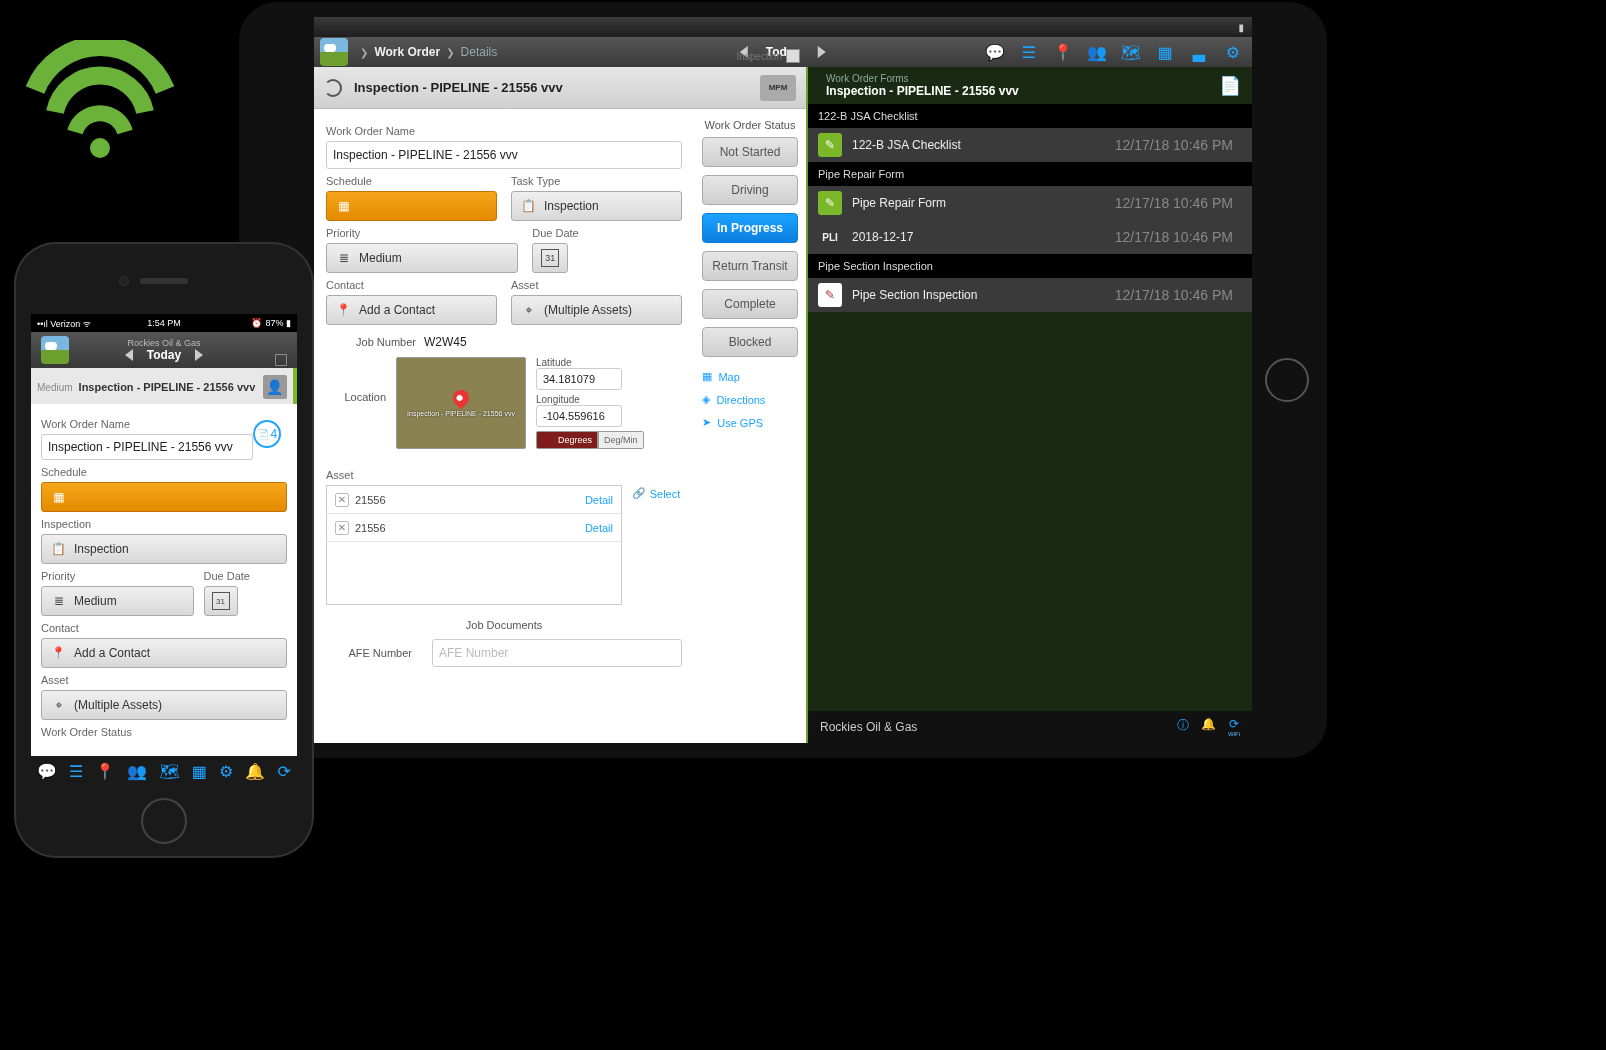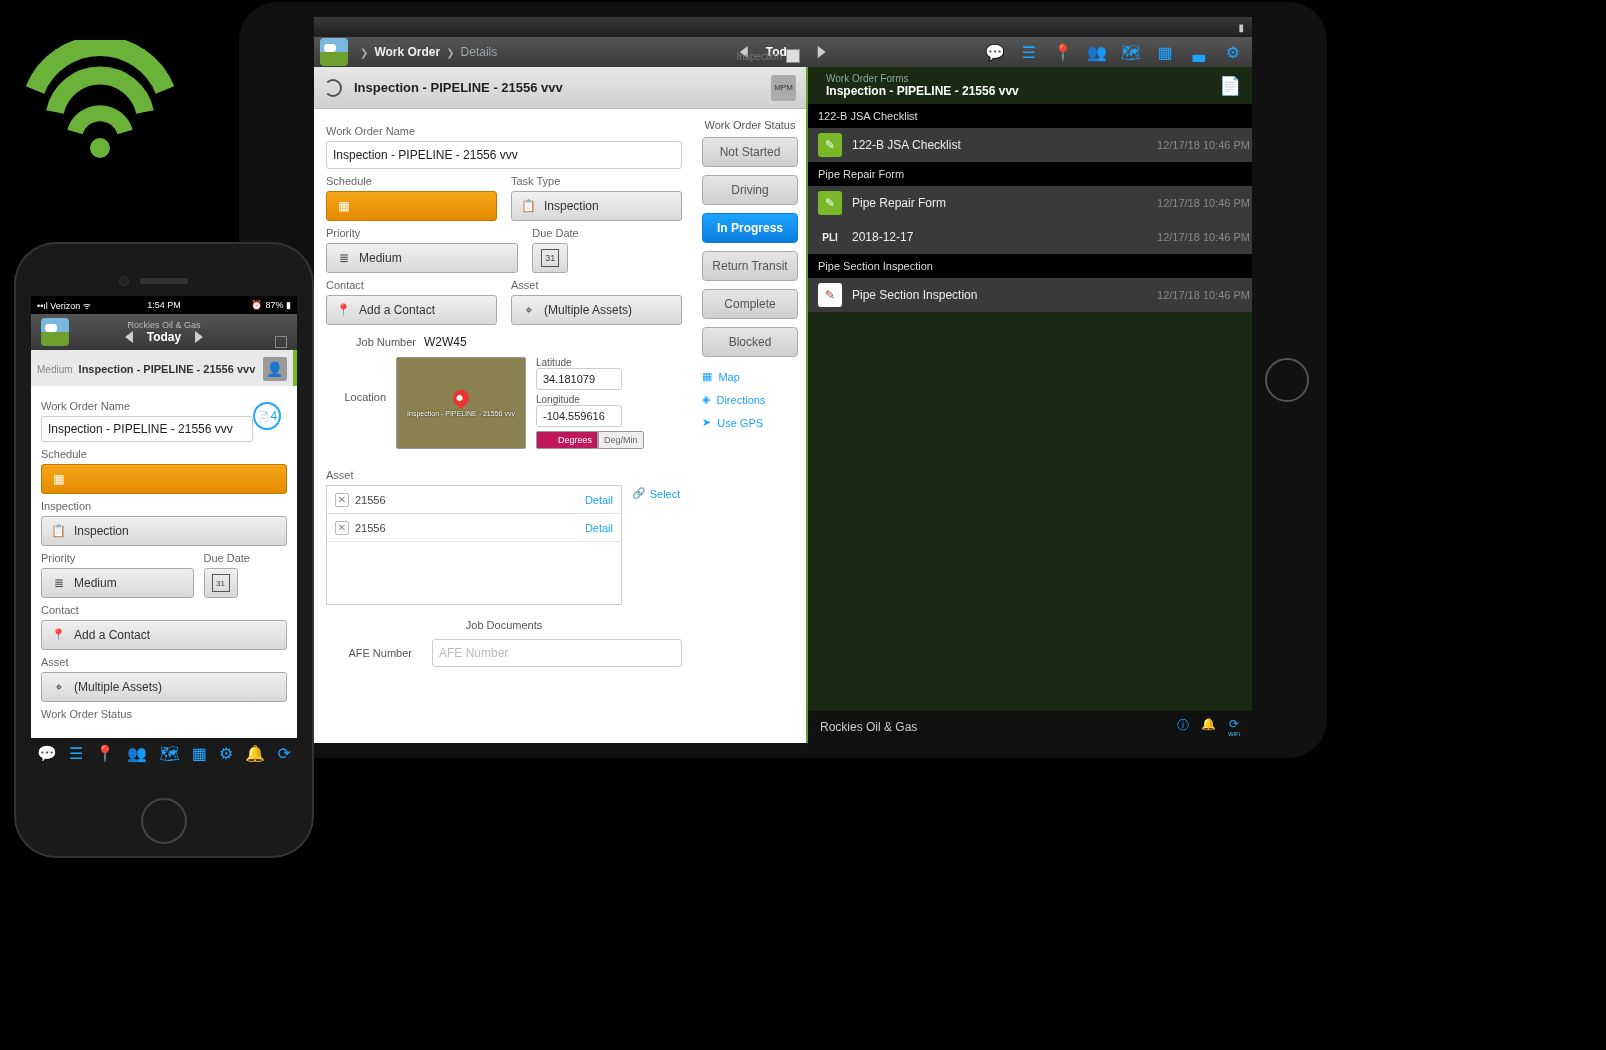--- a/index.html
+++ b/index.html
@@ -23,21 +23,21 @@
   .tri.r{border-left:8px solid #ccc;}
   .nav-icons{margin-left:auto;display:flex;gap:16px;padding-right:10px;color:#1ea3ff;}
   .nav-icons span{width:18px;height:18px;display:inline-flex;align-items:center;justify-content:center;font-size:16px;}
   .split{display:flex;height:676px;}
   .left-pane{width:494px;background:#f4f4f4;display:flex;flex-direction:column;border-right:2px solid #6ea030;}
   .hdr-row{background:linear-gradient(#e6e6e6,#d0d0d0);height:42px;display:flex;align-items:center;padding:0 10px;position:relative;border-bottom:1px solid #bbb;}
   .hdr-row .refresh{width:18px;height:18px;border:2px solid #555;border-left-color:transparent;border-radius:50%;margin-right:12px;position:relative;}
   .hdr-row .title{font-weight:700;font-size:13px;color:#222;}
   .hdr-tag{position:absolute;right:6px;top:-18px;font-size:10px;color:#777;display:flex;align-items:center;gap:4px;}
   .hdr-tag .sq{width:14px;height:14px;border:1px solid #888;background:#ddd;display:inline-block;}
-  .mpm{width:25px;height:26px;background:#aaa;border-radius:3px;font-size:8px;font-weight:400;color:#333;display:flex;align-items:center;justify-content:center;margin-left:auto;}
+  .mpm{width:36px;height:26px;background:#aaa;border-radius:3px;font-size:8px;font-weight:700;color:#333;display:flex;align-items:center;justify-content:center;margin-left:auto;}
   .form-area{flex:1;overflow:auto;background:#fff;display:flex;}
   .form-left{flex:1;padding:10px 12px;font-size:12px;color:#444;}
   .form-right{width:112px;padding:10px 8px;font-size:11px;color:#555;}
   .lbl{font-size:11px;color:#666;margin:6px 0 4px;}
   .inp{height:28px;border:1px solid #ccc;border-radius:3px;background:#fff;padding:0 6px;font-size:12px;display:flex;align-items:center;color:#222;width:100%;}
   .btn-box{height:30px;border:1px solid #aaa;border-radius:3px;background:linear-gradient(#f0f0f0,#d8d8d8);display:flex;align-items:center;gap:6px;padding:0 8px;font-size:12px;color:#333;}
   .btn-box.orange{background:linear-gradient(#f6a61a,#e48a00);border-color:#c47400;}
   .icn{width:18px;height:18px;display:inline-flex;align-items:center;justify-content:center;color:#444;}
   .two-col{display:flex;gap:14px;}
   .two-col>div{flex:1;}
@@ -47,21 +47,21 @@
   .loc-row{display:flex;gap:10px;align-items:flex-start;margin-top:8px;}
   .loc-lbl{width:60px;text-align:right;font-size:11px;color:#555;padding-top:34px;}
   .map-thumb{width:130px;height:92px;background:#8a8250;border:1px solid #999;border-radius:2px;position:relative;display:flex;align-items:center;justify-content:center;flex-direction:column;}
   .pin{width:16px;height:16px;background:#e33;border-radius:50% 50% 50% 0;transform:rotate(-45deg);position:relative;}
   .pin:after{content:"";position:absolute;left:4px;top:4px;width:6px;height:6px;background:#fff;border-radius:50%;}
   .map-txt{font-size:7px;color:#fff;text-shadow:0 0 2px #000;text-align:center;margin-top:4px;}
   .coord-box{font-size:10px;color:#555;}
   .coord-box .inp{height:22px;width:86px;font-size:11px;margin-bottom:4px;}
   .seg{display:flex;margin-top:2px;}
   .seg div{height:18px;font-size:9px;display:flex;align-items:center;justify-content:center;padding:0 5px;border:1px solid #999;}
-  .seg div:first-child{background:#be185d;color:#fff;border-radius:2px 0 0 2px;padding-left:21px;}
+  .seg div:first-child{background:#7f1d1d;color:#fff;border-radius:2px 0 0 2px;padding-left:21px;}
   .seg div:last-child{background:#eee;color:#666;border-radius:0 2px 2px 0;}
   .link-list{margin-top:6px;}
   .link-list div{color:#1ea3ff;font-size:11px;padding:5px 0;display:flex;align-items:center;gap:6px;}
   .asset-tbl{border:1px solid #ccc;margin-top:3px;}
   .asset-row{height:28px;display:flex;align-items:center;padding:0 8px;border-bottom:1px solid #e4e4e4;font-size:11px;}
   .asset-row .x{width:14px;height:14px;margin-right:6px;color:#888;display:flex;align-items:center;justify-content:center;border:1px solid #bbb;border-radius:2px;font-size:10px;}
   .asset-row .dtl{margin-left:auto;color:#1ea3ff;}
   .asset-blank{height:62px;}
   .sel-link{color:#1ea3ff;font-size:11px;margin-left:10px;margin-top:8px;display:flex;align-items:center;gap:4px;}
   .docfld{display:flex;align-items:center;margin-top:8px;gap:20px;}
@@ -71,31 +71,31 @@
   .forms-hdr{padding:6px 18px;position:relative;}
   .forms-hdr .t1{font-size:10px;color:#8a9;}
   .forms-hdr .t2{font-size:12px;color:#fff;font-weight:600;}
   .forms-hdr .plus-doc{position:absolute;right:10px;top:8px;color:#1ea3ff;font-size:18px;}
   .grp-hdr{background:#000;color:#ddd;font-size:11px;padding:6px 10px;}
   .grp-row{height:34px;display:flex;align-items:center;background:#3a3a3a;padding:0 10px;font-size:12px;color:#eee;gap:10px;position:relative;}
   .grp-row .tile{width:24px;height:24px;border-radius:3px;display:flex;align-items:center;justify-content:center;font-size:12px;color:#fff;}
   .tile.green{background:#7ab82a;}
   .tile.white{background:#fff;color:#a33;}
   .tile.txt{background:transparent;color:#eee;font-weight:700;font-size:10px;}
-  .grp-row .ts{position:absolute;right:2px;font-size:11px;color:#888;}
+  .grp-row .ts{position:absolute;right:19px;font-size:14px;color:#888;}
   .rp-footer{margin-top:auto;height:32px;display:flex;align-items:center;padding:0 12px;background:#111;color:#ccc;font-size:12px;}
   .rp-footer .ric{margin-left:auto;display:flex;gap:12px;color:#1ea3ff;}
   .rp-footer .bell{color:#9c3;}
 
   
   .phone{position:absolute;left:14px;top:242px;width:300px;height:616px;background:#1a1a1a;border-radius:42px;box-shadow:inset 0 0 0 2px #333;}
   .phone .speaker{position:absolute;left:50%;top:36px;transform:translateX(-50%);width:48px;height:6px;background:#333;border-radius:3px;}
   .phone .cam{position:absolute;left:105px;top:34px;width:10px;height:10px;background:#222;border-radius:50%;border:1px solid #333;}
   .phone-home{position:absolute;left:50%;bottom:14px;transform:translateX(-50%);width:46px;height:46px;border:2px solid #444;border-radius:50%;}
-  .phone-screen{position:absolute;left:17px;top:54px;width:266px;height:472px;background:#fff;overflow:hidden;}
+  .phone-screen{position:absolute;left:17px;top:72px;width:266px;height:472px;background:#fff;overflow:hidden;}
   .p-status{height:18px;background:#000;color:#fff;font-size:9px;display:flex;align-items:center;padding:0 6px;justify-content:space-between;}
   .p-status .c{position:absolute;left:50%;transform:translateX(-50%);}
   .p-nav{height:36px;background:linear-gradient(#555,#383838);position:relative;display:flex;flex-direction:column;align-items:center;justify-content:center;color:#fff;}
   .p-nav .org{font-size:9px;color:#bbb;}
   .p-nav .today{font-size:12px;font-weight:600;display:flex;align-items:center;gap:14px;}
   .p-nav .logo-tile{position:absolute;left:4px;top:4px;}
   .p-title-row{height:36px;background:#e8e8e8;display:flex;align-items:center;padding:0 6px;font-size:11px;color:#333;position:relative;border-right:4px solid #7ab82a;}
   .p-title-row .med{color:#888;font-size:10px;margin-right:6px;}
   .avatar{width:24px;height:24px;background:#999;border-radius:2px;margin-left:auto;display:flex;align-items:center;justify-content:center;color:#ddd;font-size:14px;}
   .p-title-row .pg{position:absolute;right:6px;top:-14px;font-size:9px;color:#777;display:flex;align-items:center;gap:2px;}

